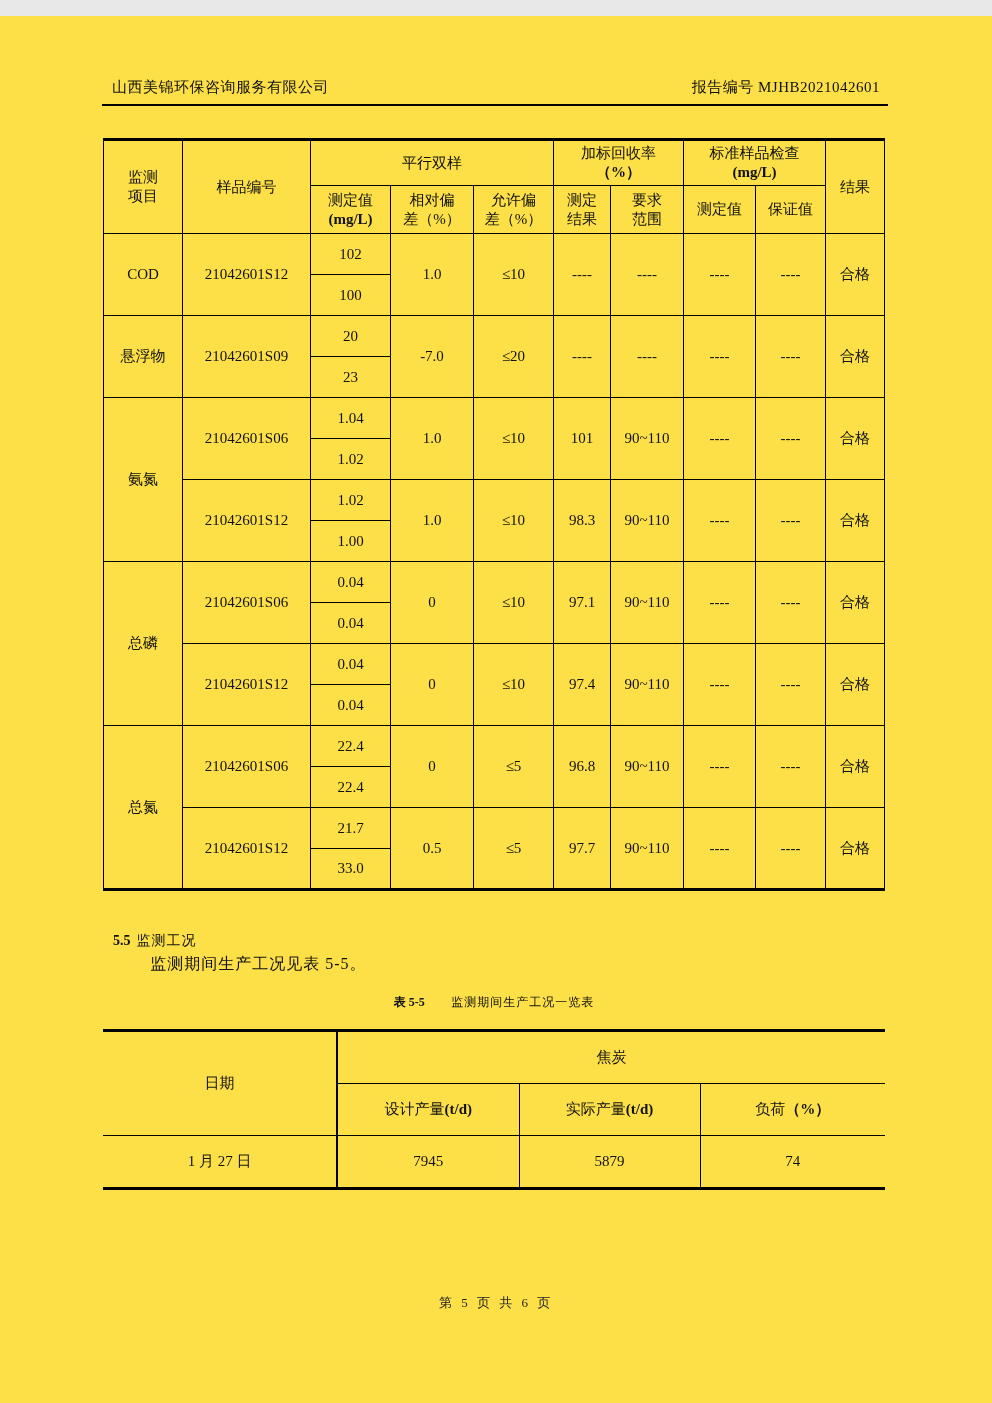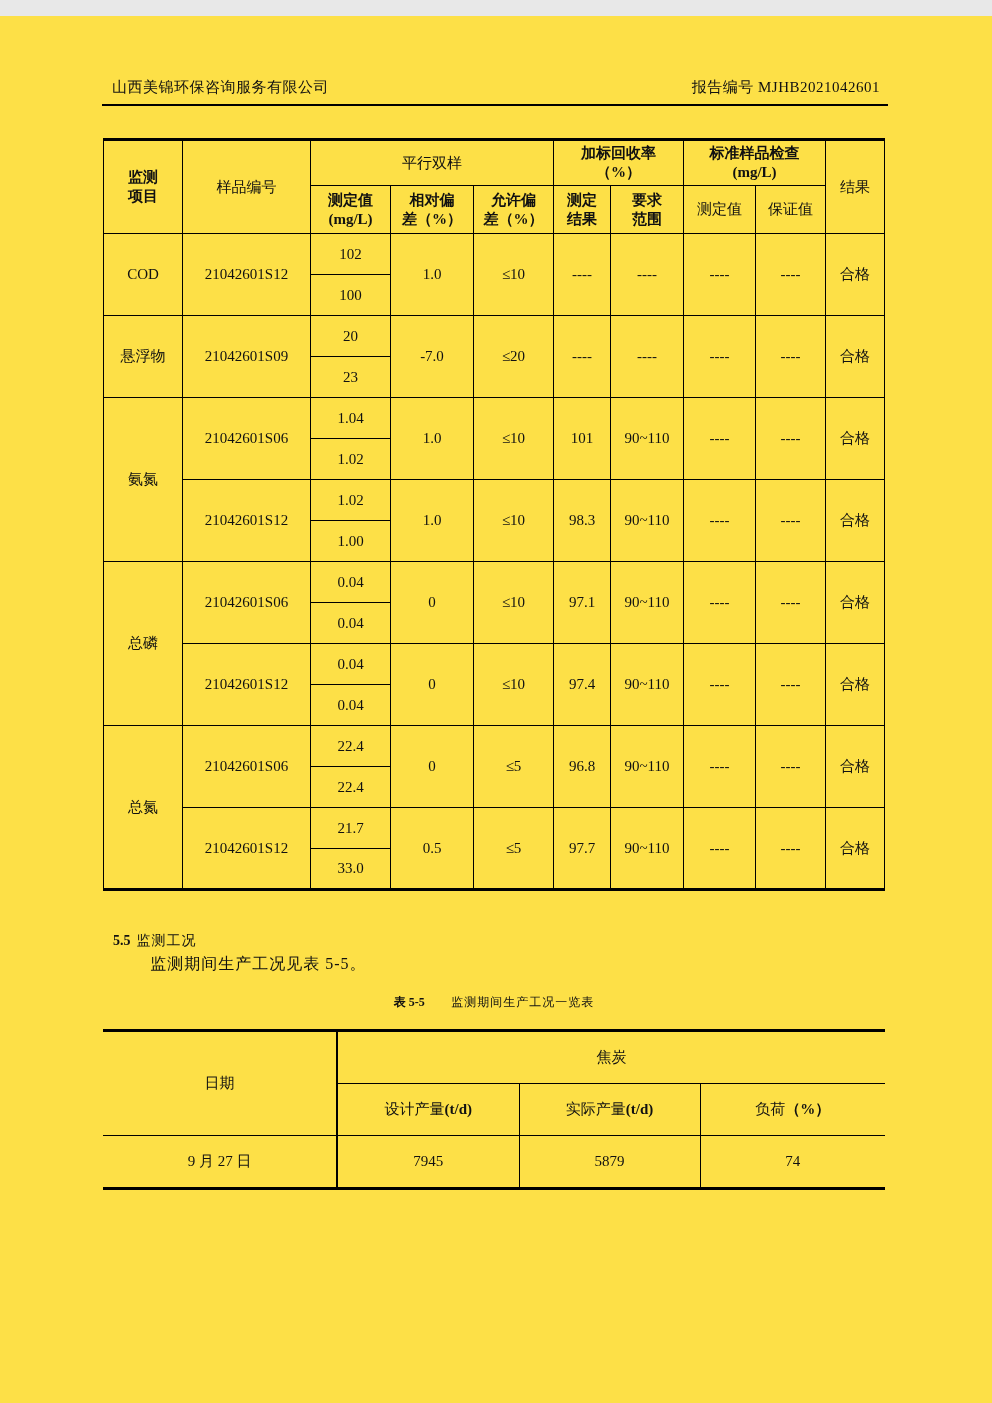--- a/index.html
+++ b/index.html
@@ -22,21 +22,21 @@
     border-collapse:collapse; table-layout:fixed; width:781px;
     border-top:3px solid #000; border-bottom:3px solid #000;
   }
   table.qc td {
     border:1px solid #000; text-align:center; vertical-align:middle;
     font-size:15px; line-height:19px; padding:0; overflow:hidden;
   }
   table.qc tr.h1 { height:46px; }
   table.qc tr.h2 { height:48px; }
   table.qc tr.d  { height:41px; }
-  .ln { display:block;font-weight:bold; }
+  .ln { display:block; }
   .u  { font-weight:bold; }
   
   .sec-heading {
     position:absolute; left:113px; top:916px; font-size:14px; letter-spacing:1px;
   }
   .sec-heading .num { font-weight:bold; margin-right:6px; letter-spacing:0; }
   .sec-para {
     position:absolute; left:115px; top:938px; font-size:16px; letter-spacing:1px;
     text-indent:2.2em;
   }
@@ -282,23 +282,24 @@
         <tr class="r1">
           <td rowspan="2" class="first datecol">日期</td>
           <td colspan="3" class="last">焦炭</td>
         </tr>
         <tr class="r2">
           <td><span>设计产量</span><span class="u">(t/d)</span></td>
           <td><span>实际产量</span><span class="u">(t/d)</span></td>
           <td class="last"><span>负荷</span><span class="u">（%）</span></td>
         </tr>
         <tr class="r3">
-          <td class="first datecol">9 月 27 日</td>
+          <td class="first datecol">1 月 27 日</td>
           <td>7945</td>
           <td>5879</td>
           <td class="last">74</td>
         </tr>
       </tbody>
     </table>
   </div>
 
+  <div class="pg-footer">第 5 页 共 6 页</div>
 
 </div>
 
 </body></html>

